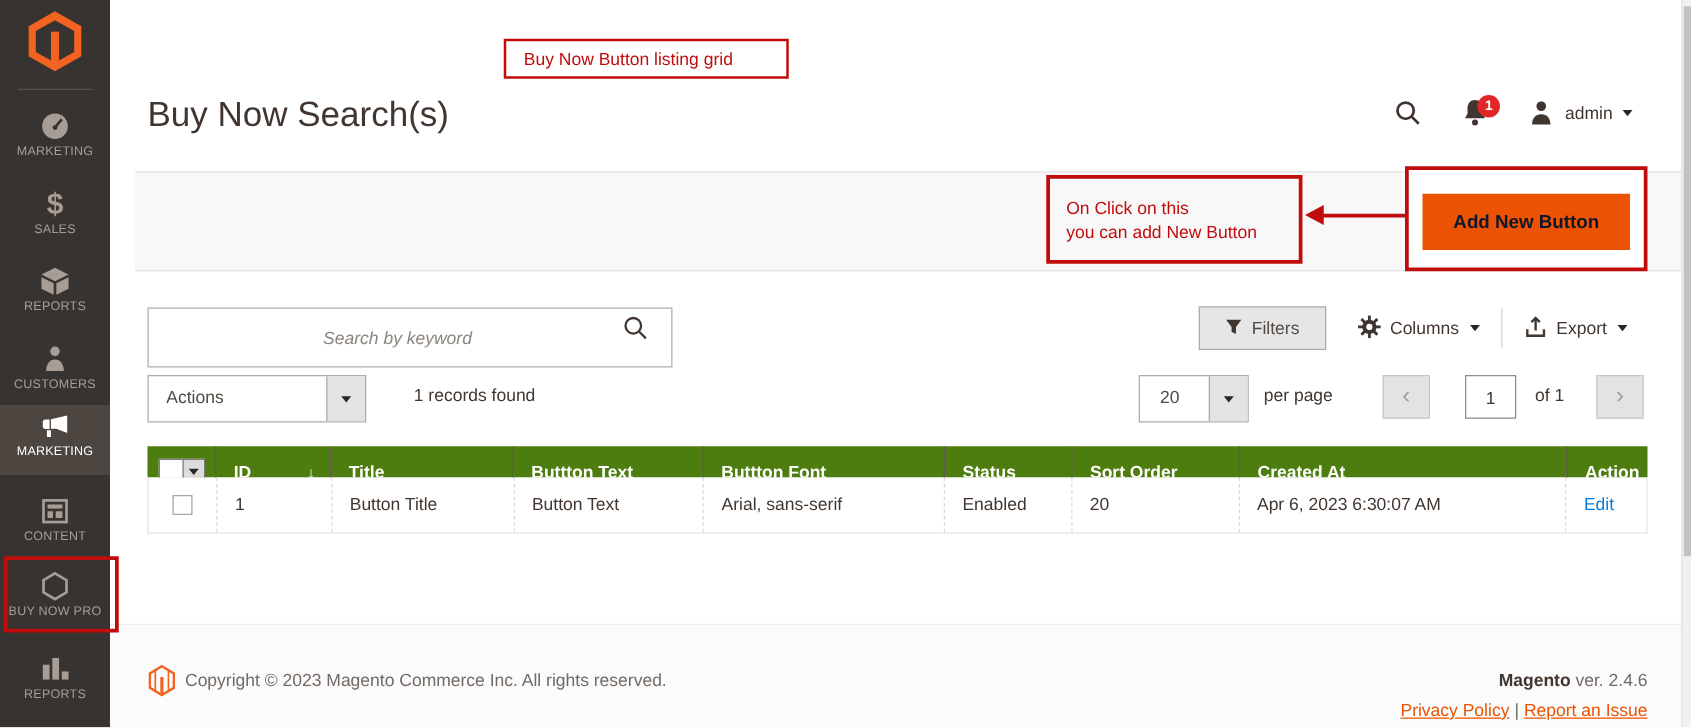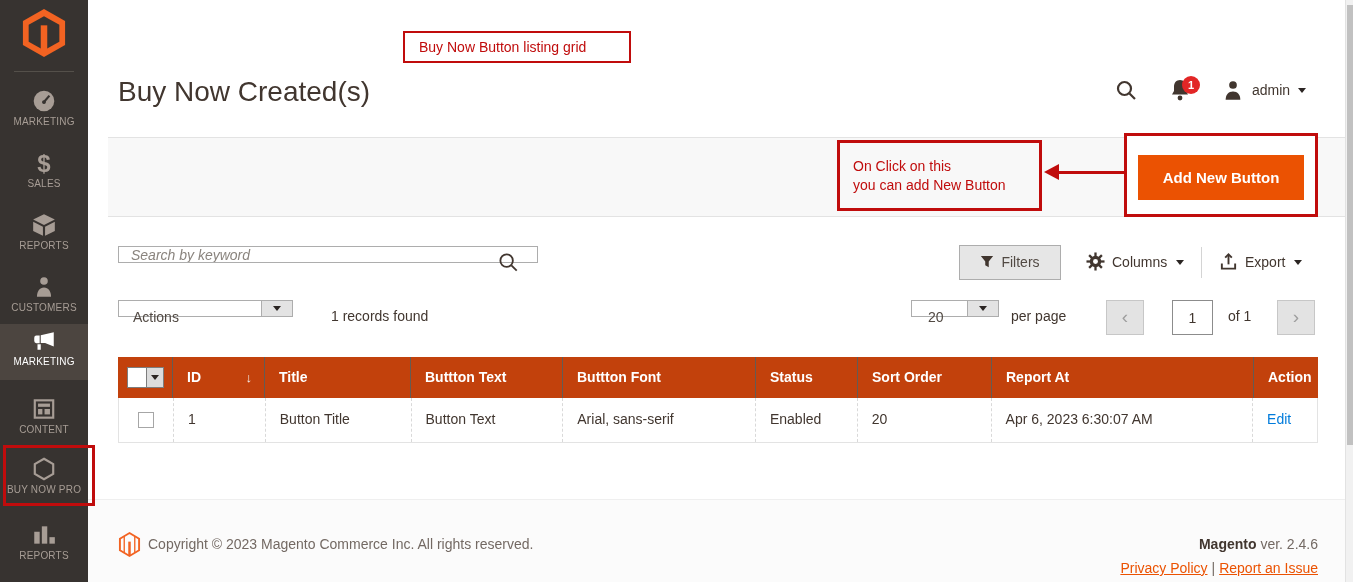--- a/index.html
+++ b/index.html
@@ -38,60 +38,60 @@
               color:#c00c0c; font-size:14px; line-height:19px; padding:14px 0 0 13px; }
   .ann-arrow-line { position:absolute; left:1058px; top:171px; width:66px; height:3px; background:#c00c0c; z-index:21; }
   .ann-arrow-head { position:absolute; left:1044px; top:164px; width:0; height:0; z-index:21;
                     border-top:8px solid transparent; border-bottom:8px solid transparent; border-right:15px solid #c00c0c; }
   .ann-box3 { position:absolute; left:1124px; top:133px; width:194px; height:84px; border:3px solid #c00c0c; background:#fff; z-index:18; }
 
   
   .band { position:absolute; left:108px; top:137px; width:1237px; height:80px; background:#f8f8f8;
           border-top:1px solid #e3e3e3; border-bottom:1px solid #e3e3e3; }
   .add-btn { position:absolute; left:1138px; top:155px; width:166px; height:45px; background:#eb5202; border:none; z-index:19;
-             color:#ffffff; font-size:15px; font-weight:bold; text-align:center; line-height:45px; cursor:pointer;
+             color:#0f172a; font-size:15px; font-weight:bold; text-align:center; line-height:45px; cursor:pointer;
              font-family:"Liberation Sans","DejaVu Sans",sans-serif; }
 
   
-  .kw-search { position:absolute; left:118px; top:246px; width:420px; height:17px; border:1px solid #adadad; background:#fff;
+  .kw-search { position:absolute; left:118px; top:246px; width:420px; height:48px; border:1px solid #adadad; background:#fff;
                font-size:14px; font-style:italic; color:#41362f; padding:0 32px 0 12px;
-               font-family:"Liberation Sans","DejaVu Sans",sans-serif; }
+               font-family:"Liberation Sans","DejaVu Sans",sans-serif;text-align:center; }
   .kw-search::placeholder { color:#8a847e; font-style:italic; opacity:1; }
   .kw-search-icon { position:absolute; left:497px; top:251px; width:22px; height:22px; cursor:pointer; }
 
   .filters-btn { position:absolute; left:959px; top:245px; width:102px; height:35px; background:#e6e6e6; border:1px solid #adadad;
                  font-size:14px; color:#514943; cursor:pointer; text-align:center; line-height:33px;
                  font-family:"Liberation Sans","DejaVu Sans",sans-serif; }
   .filters-btn svg { vertical-align:-2px; margin-right:7px; }
   .tool-ctl { position:absolute; top:252px; height:24px; cursor:pointer; font-size:14px; color:#41362f; }
   .tool-ctl svg { vertical-align:-4px; margin-right:7px; }
   .tool-ctl .caret { margin-left:9px; vertical-align:2px; }
   .ctl-columns { left:1086px; }
   .ctl-export { left:1219px; }
   .tool-divider { position:absolute; left:1201px; top:247px; width:1px; height:31px; background:#d4d4d4; }
 
   
-  .select-ctl { position:absolute; height:17px; border:1px solid #adadad; background:#fff; display:flex; cursor:pointer; }
+  .select-ctl { position:absolute; height:38px; border:1px solid #adadad; background:#fff; display:flex; cursor:pointer; }
   .select-ctl .val { flex:1; font-size:14px; color:#514943; line-height:32px; padding-left:14px; }
   .select-ctl .dd { width:31px; background:#e3e3e3; border-left:1px solid #adadad; display:flex; align-items:center; justify-content:center; }
   .sel-actions { left:118px; top:300px; width:175px; }
   .sel-perpage { left:911px; top:300px; width:88px; }
   .sel-perpage .val { padding-left:16px; }
   .records { position:absolute; left:331px; top:308px; font-size:14px; color:#41362f; }
   .perpage-lbl { position:absolute; left:1011px; top:308px; font-size:14px; color:#41362f; }
   .pg-btn { position:absolute; top:300px; width:38px; height:35px; background:#e3e3e3; border:1px solid #c7c7c7;
             color:#9e9e9e; font-size:19px; text-align:center; line-height:31px; cursor:default; }
   .pg-prev { left:1106px; } .pg-next { left:1277px; }
   .pg-input { position:absolute; left:1172px; top:300px; width:41px; height:35px; border:1px solid #8c8c8c; background:#fff;
               text-align:center; font-size:14px; color:#41362f; font-family:"Liberation Sans","DejaVu Sans",sans-serif; }
   .pg-of { position:absolute; left:1228px; top:308px; font-size:14px; color:#41362f; }
 
   
   .grid { position:absolute; left:118px; top:357px; width:1200px; }
-  .ghead { display:flex; background:#c2410c; height:41px; }
+  .ghead { display:flex; background:#4d7c0f; height:25px; }
   .ghead .cell { color:#fff; font-size:14px; font-weight:bold; line-height:41px; padding-left:14px; overflow:hidden; white-space:nowrap; }
   .ghead .cell + .cell { border-left:1px solid #645b53; }
   .grow { display:flex; background:#fff; height:45px; border:1px solid #e3e3e3; border-top:none; }
   .grow .cell { font-size:14px; color:#41362f; line-height:43px; padding-left:14px; overflow:hidden; white-space:nowrap; }
   .grow .cell + .cell { border-left:1px dashed #d9d9d9; }
   .c0{width:54px;padding-left:0 !important;} .c1{width:92px;} .c2{width:146px;} .c3{width:152px;} .c4{width:193px;}
   .c5{width:102px;} .c6{width:134px;} .c7{width:262px;} .c8{width:65px;}
   .idcell { display:flex; padding-right:12px; }
   .idcell .sort { margin-left:auto; font-weight:400; color:#f3efec; font-size:13px; }
   .cbdd { width:37px; height:21px; margin:10px 0 0 9px; display:flex; border:1px solid #7d7d7d; background:#fff; cursor:pointer; }
@@ -206,21 +206,21 @@
       </span>
       <span class="lbl">BUY NOW PRO</span>
     </div>
   </div>
   <div class="side-redbox"></div>
 
   <div class="ann-box1">
     <span>Buy Now Button listing grid</span>
   </div>
 
-  <h1 class="page-title">Buy Now Created(s)</h1>
+  <h1 class="page-title">Buy Now Search(s)</h1>
 
   <div class="hdr-search">
     <svg width="24" height="24" viewBox="0 0 24 24" fill="none" stroke="#41362f" stroke-width="2.2">
         <circle cx="10.5" cy="10.5" r="6.5"></circle>
         <path d="M15.5 15.5L21 21"></path>
       </svg>
   </div>
   <div class="hdr-bell">
     <svg width="24" height="26" viewBox="0 0 24 26" fill="#41362f">
         <path d="M12 2c-3.6 0-6 2.8-6 6.5V13l-2 3.5h16L18 13V8.5C18 4.8 15.6 2 12 2z"></path>
@@ -324,21 +324,21 @@
       </div>
       <div class="cell c1 idcell">
         <span>ID</span>
         <span class="sort">↓</span>
       </div>
       <div class="cell c2">Title</div>
       <div class="cell c3">Buttton Text</div>
       <div class="cell c4">Buttton Font</div>
       <div class="cell c5">Status</div>
       <div class="cell c6">Sort Order</div>
-      <div class="cell c7">Report At</div>
+      <div class="cell c7">Created At</div>
       <div class="cell c8">Action</div>
     </div>
     <div class="grow">
       <div class="cell c0">
         <div class="rowcb"></div>
       </div>
       <div class="cell c1">1</div>
       <div class="cell c2">Button Title</div>
       <div class="cell c3">Button Text</div>
       <div class="cell c4">Arial, sans-serif</div>

